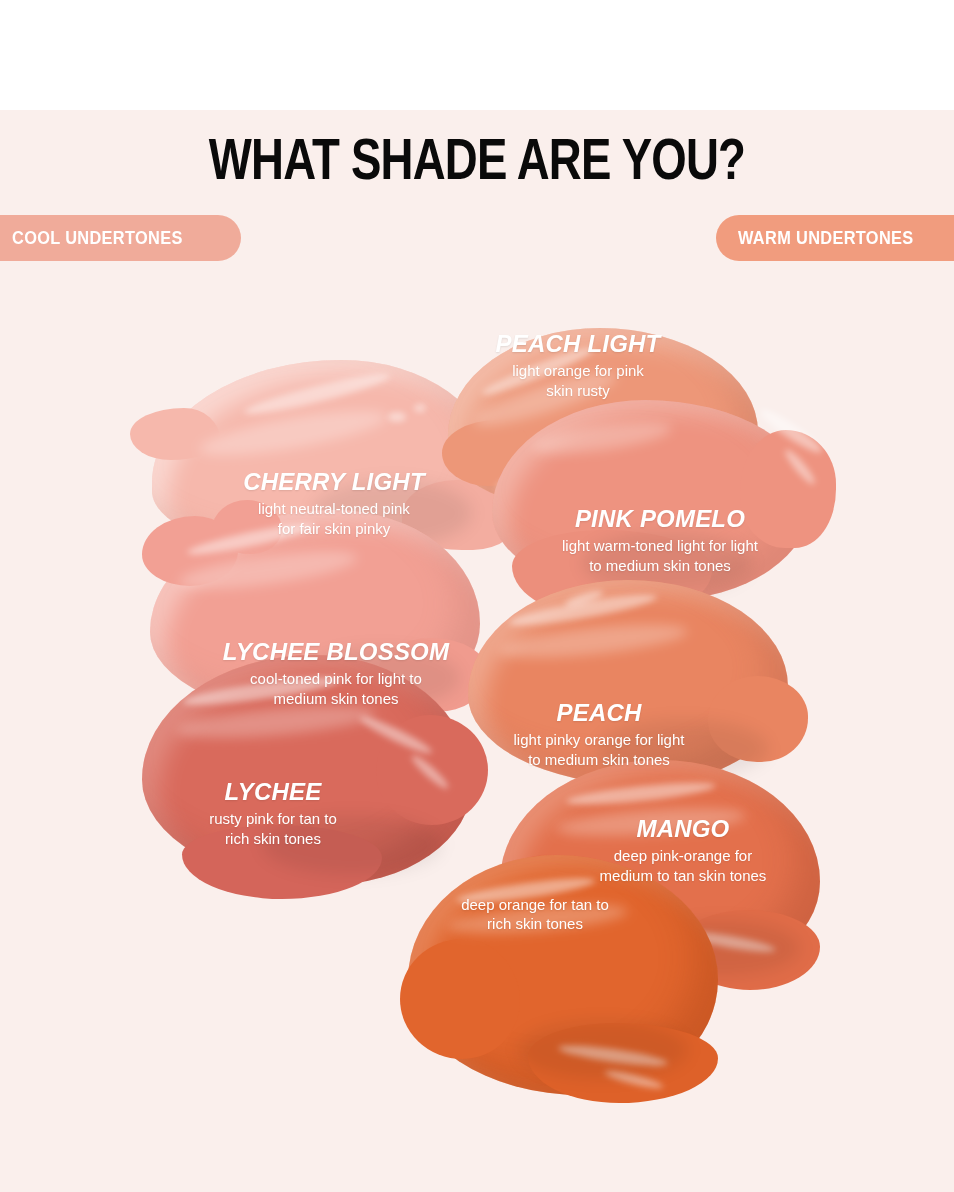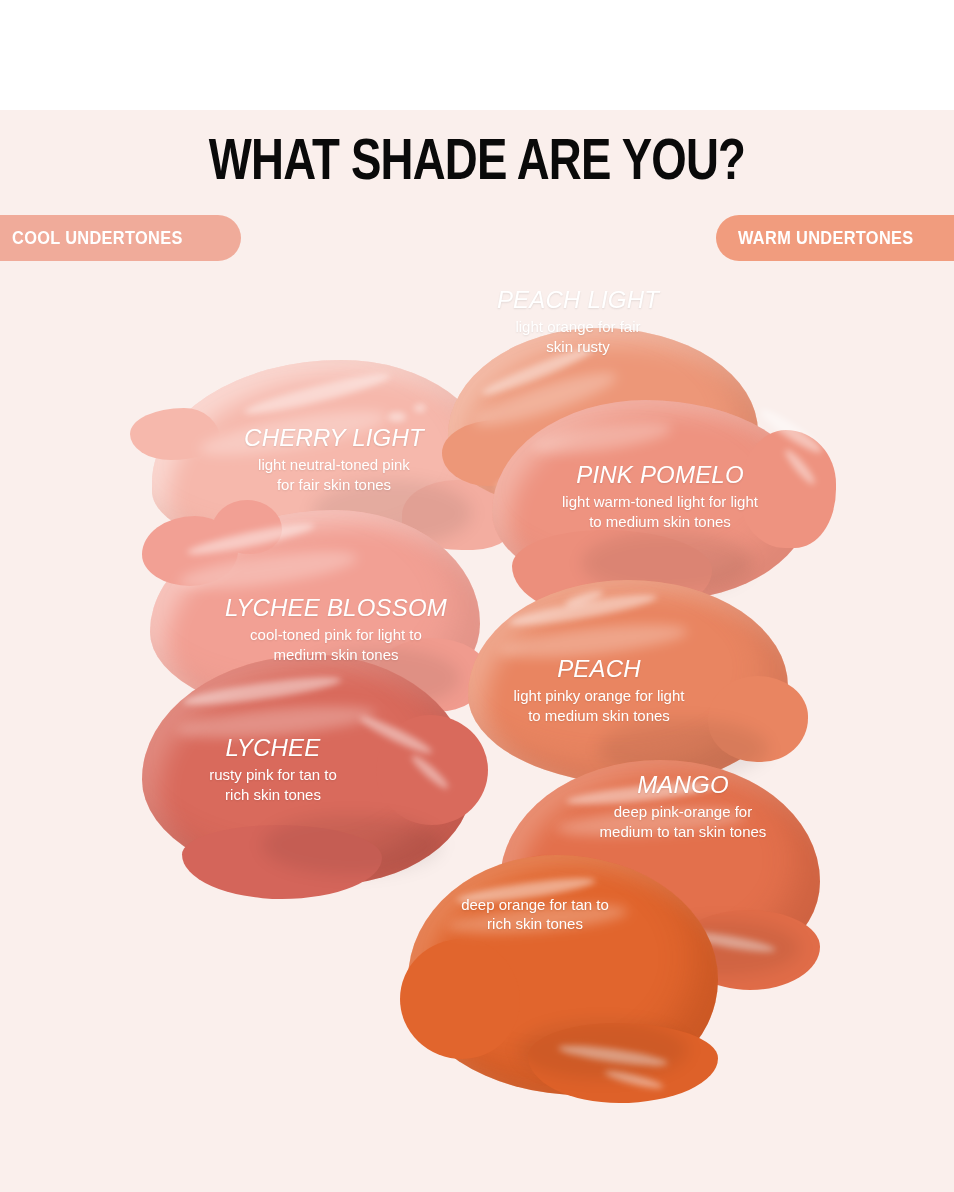--- a/index.html
+++ b/index.html
@@ -121,27 +121,28 @@
 
   
   .label {
     position: absolute;
     text-align: center;
     color: #ffffff;
     z-index: 40;
     text-shadow: 0 1px 2px rgba(0,0,0,0.10);
   }
   .label .name {
-    font-weight: 400;
+    font-weight: 700;
     font-style: italic;
     font-size: 24px;
     letter-spacing: 0.2px;
     line-height: 1.1;
     margin-bottom: 4px;
     white-space: nowrap;
+    margin-top: 44px;
   }
   .label .desc {
     font-weight: 400;
     font-size: 15px;
     line-height: 1.28;
   }
 </style>
 </head>
 <body>
 
@@ -277,30 +278,30 @@
         <div class="gloss soft" style="left:40px; top:52px; width:180px; height:24px; transform:rotate(-5deg);"></div>
         <div class="gloss" style="left:150px; top:194px; width:110px; height:13px; transform:rotate(8deg);"></div>
         <div class="gloss" style="left:196px; top:220px; width:60px; height:9px; transform:rotate(14deg);"></div>
         <div class="shade" style="left:110px; top:166px; width:170px; height:58px;"></div>
       </div>
     </div>
 
     <div class="label" style="left:448px; top:177px; width:260px;">
       <div class="name">PEACH LIGHT</div>
       <div class="desc">
-        <div>light orange for fair</div>
+        <div>light orange for pink</div>
         <div>skin rusty</div>
       </div>
     </div>
 
     <div class="label" style="left:205px; top:315px; width:258px;">
       <div class="name">CHERRY LIGHT</div>
       <div class="desc">
         <div>light neutral-toned pink</div>
-        <div>for fair skin tones</div>
+        <div>for fair skin pinky</div>
       </div>
     </div>
 
     <div class="label" style="left:520px; top:352px; width:280px;">
       <div class="name">PINK POMELO</div>
       <div class="desc">
         <div>light warm-toned light for light</div>
         <div>to medium skin tones</div>
       </div>
     </div>

